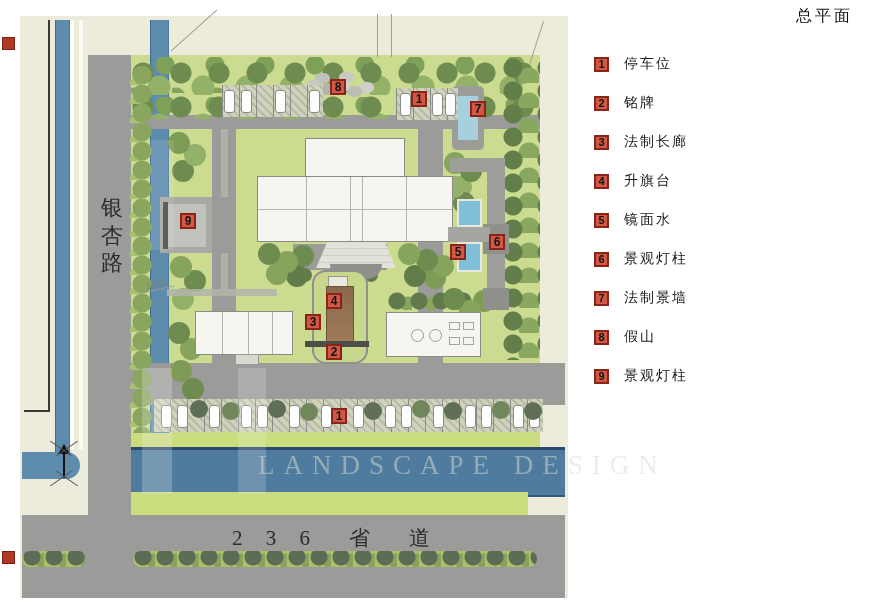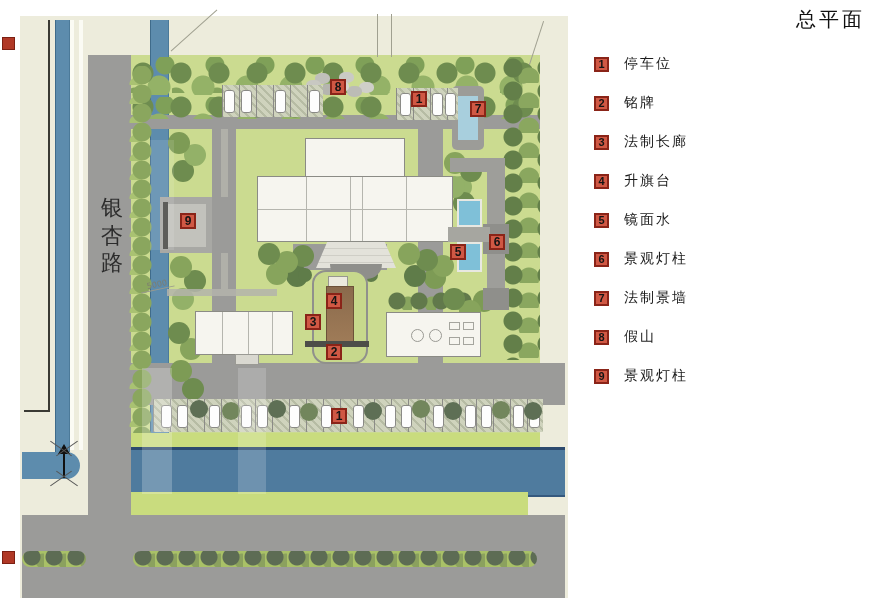--- a/index.html
+++ b/index.html
@@ -160,21 +160,21 @@
 
   
   .wm-cn{left:255px;top:350px;font-size:58px;letter-spacing:42px;color:rgba(245,245,240,.38);white-space:nowrap;}
   .wm-en{left:258px;top:450px;font-size:27px;letter-spacing:9px;color:rgba(215,222,210,.5);white-space:nowrap;}
   .wm-bar{background:rgba(255,255,255,.22);}
 
   
   .tline{background:#a0a090;}
 
   
-  .title{left:796px;top:6px;font-size:20px;letter-spacing:3px;color:#111;}
+  .title{left:796px;top:6px;font-size:16px;letter-spacing:3px;color:#111;}
   #legend-list{position:absolute;left:594px;top:55px;display:flex;flex-direction:column;gap:21px;}
   .lg-item{display:flex;align-items:center;gap:15px;}
   .lg-num{width:15px;height:15px;background:#d05844;border:2px solid #8a2418;box-sizing:border-box;
           color:#141414;font-weight:bold;font-size:11px;line-height:11px;text-align:center;
           font-family:"Liberation Sans",sans-serif;}
   .lg-label{font-size:14px;color:#1c1c1c;letter-spacing:2px;}
 </style>
 </head>
 <body>
 
@@ -304,22 +304,26 @@
   <div class="xline" style="left:54px;top:478px;transform:rotate(35deg);"></div>
 
   <div class="abs tline" style="left:163px;top:30px;width:62px;height:1px;transform:rotate(-42deg);"></div>
   <div class="abs tline" style="left:377px;top:14px;width:1px;height:43px;"></div>
   <div class="abs tline" style="left:391px;top:14px;width:1px;height:43px;"></div>
   <div class="abs tline" style="left:536px;top:20px;width:1px;height:46px;transform:rotate(18deg);"></div>
 
   <div class="abs wm-bar" style="left:142px;top:368px;width:30px;height:126px;"></div>
   <div class="abs wm-bar" style="left:238px;top:368px;width:28px;height:126px;opacity:.8;"></div>
   <div class="abs wm-bar" style="left:150px;top:140px;width:24px;height:110px;opacity:.5;"></div>
+  <div class="abs wm-en">LANDSCAPE  DESIGN</div>
 
   <div class="abs vlabel" style="left:97px;top:180px;">银杏路</div>
+  <div class="abs slabel" style="left:232px;top:524px;">
+    <span>2 3 6</span><span class="gap"></span><span>省</span><span class="gap"></span><span>道</span>
+  </div>
 
   <div class="abs dim">5000</div>
 
   <div class="edge-mark" style="left:2px;top:37px;"></div>
   <div class="edge-mark" style="left:2px;top:551px;"></div>
 
   <div class="abs title">总平面</div>
   <div id="legend-list">
   <div class="lg-item">
     <span class="lg-num">1</span>

